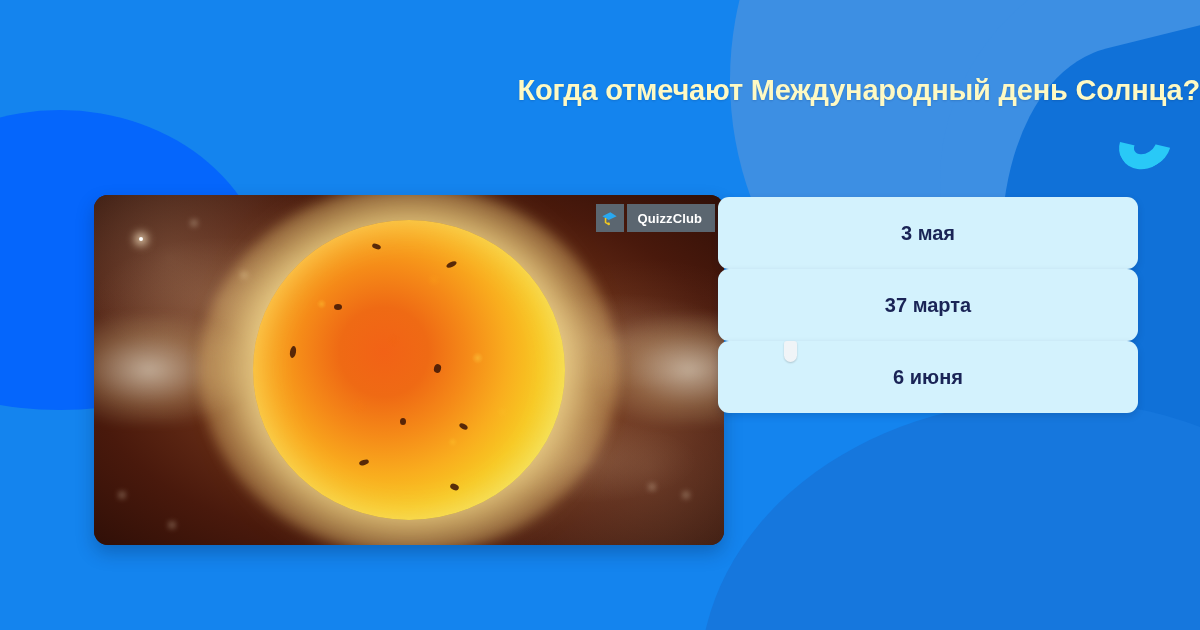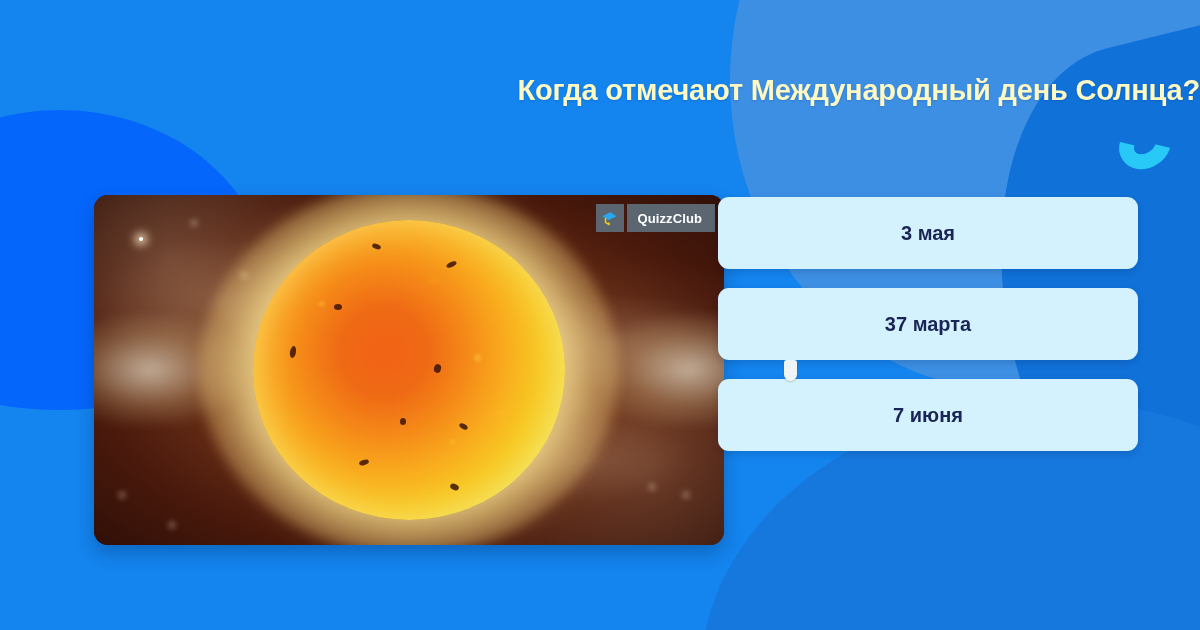--- a/index.html
+++ b/index.html
@@ -187,21 +187,20 @@
   }
 
   
   #answers {
     position:absolute;
     left:718px; top:197px;
     width:420px;
     z-index:3;
     display:flex;
     flex-direction:column;
-    gap:19px;
   }
   .answer-card {
     height:72px;
     background:#d3f2fd;
     border-radius:11px;
     display:flex;
     align-items:center;
     justify-content:center;
     color:#1a2456;
     font-size:20px;
@@ -276,15 +275,15 @@
 
 <div id="answers">
   <div class="answer-card">
     <span>3 мая</span>
   </div>
   <div class="answer-card">
     <span>37 марта</span>
     <div class="marker"></div>
   </div>
   <div class="answer-card">
-    <span>7 июня</span>
+    <span>6 июня</span>
   </div>
 </div>
 
 </body></html>

